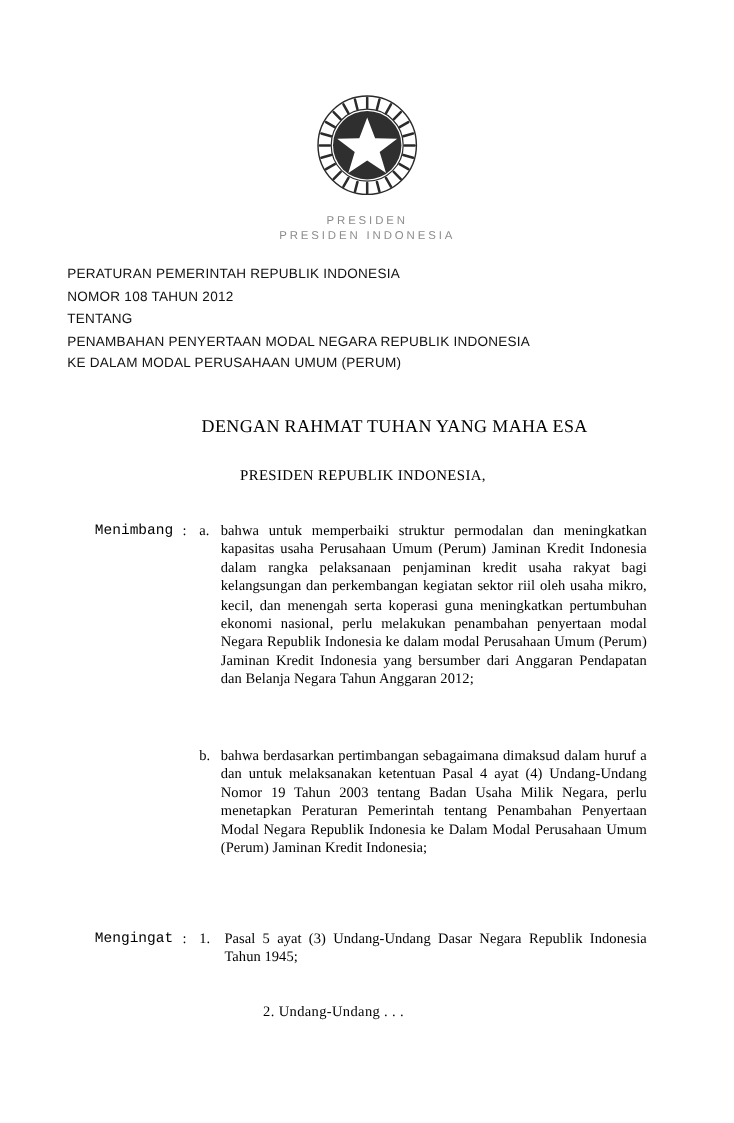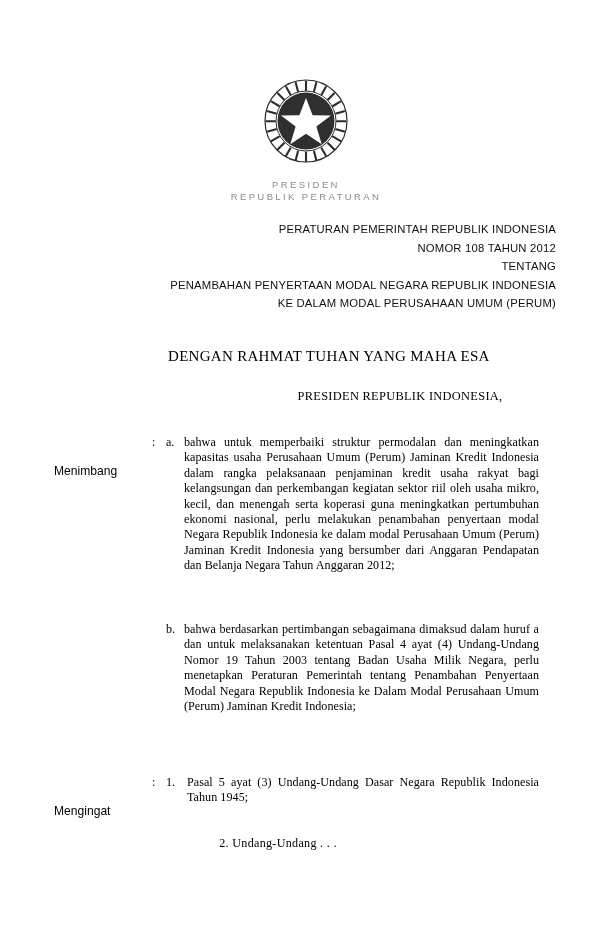--- a/index.html
+++ b/index.html
@@ -51,21 +51,21 @@
     line-height: 12px;
     margin-top: 12px;
   }
 
   
   .title-block {
     position: absolute;
     left: 56px;
     top: 220px;
     width: 500px;
-    text-align: right;
+    text-align: left;
     font-family: "Liberation Sans", sans-serif;
     font-size: 11.3px;
     line-height: 18.5px;
     letter-spacing: 0.2px;
     color: #111111;
   }
 
   .rahmat {
     position: absolute;
     left: 168px;
@@ -75,33 +75,32 @@
     font-family: "Liberation Serif", serif;
     font-size: 15px;
     letter-spacing: 0.3px;
   }
 
   .presiden-line {
     position: absolute;
     left: 200px;
     top: 389px;
     width: 400px;
-    text-align: center;
+    text-align: left;
     font-family: "Liberation Serif", serif;
     font-size: 12.4px;
     letter-spacing: 0.3px;
   }
   .label {
     position: absolute;
-    left: 54px;
+    left: 79px;
     width: 100px;
-    font-family: Liberation Sans, sans-serif;
+    font-family: Liberation Mono, monospace;
     font-size: 12.1px;
     white-space: nowrap;
-    margin-top: 29px;
   }
   .colon {
     position: absolute;
     width: 8px;
     font-size: 12.1px;
   }
   .marker {
     position: absolute;
     width: 18px;
     font-size: 12.1px;
@@ -187,21 +186,21 @@
           <circle cx="43" cy="43" r="28.5" fill="#2f2f2f"></circle>
 
           <polygon fill="#ffffff" points="43,20 49.6,37.2 68,37.6 53.4,48.6 58.7,66.2 43,55.8 27.3,66.2 32.6,48.6 18,37.6 36.4,37.2"></polygon>
         </g>
       </svg>
     </span>
   </div>
 
   <div class="emblem-caption">
     <div>PRESIDEN</div>
-    <div>REPUBLIK PERATURAN</div>
+    <div>PRESIDEN INDONESIA</div>
   </div>
 
   <div class="title-block">
     <div>PERATURAN PEMERINTAH REPUBLIK INDONESIA</div>
     <div>NOMOR 108 TAHUN 2012</div>
     <div>TENTANG</div>
     <div>PENAMBAHAN PENYERTAAN MODAL NEGARA REPUBLIK INDONESIA</div>
     <div>KE DALAM MODAL PERUSAHAAN UMUM (PERUM)</div>
   </div>
 

